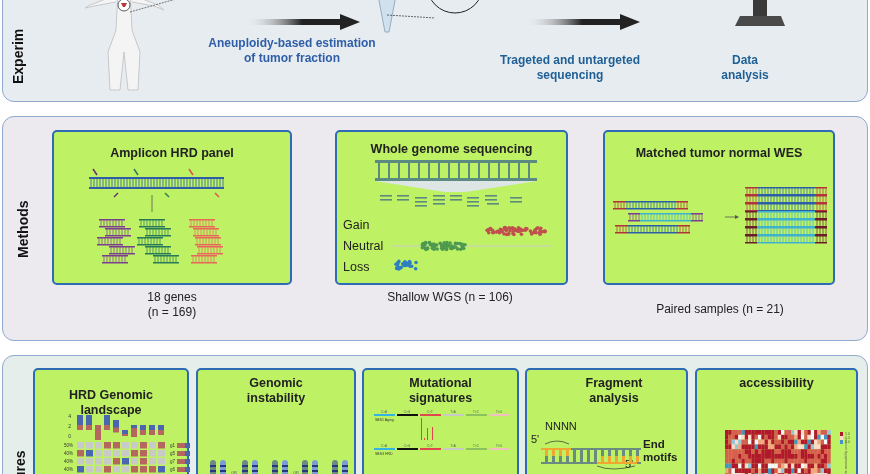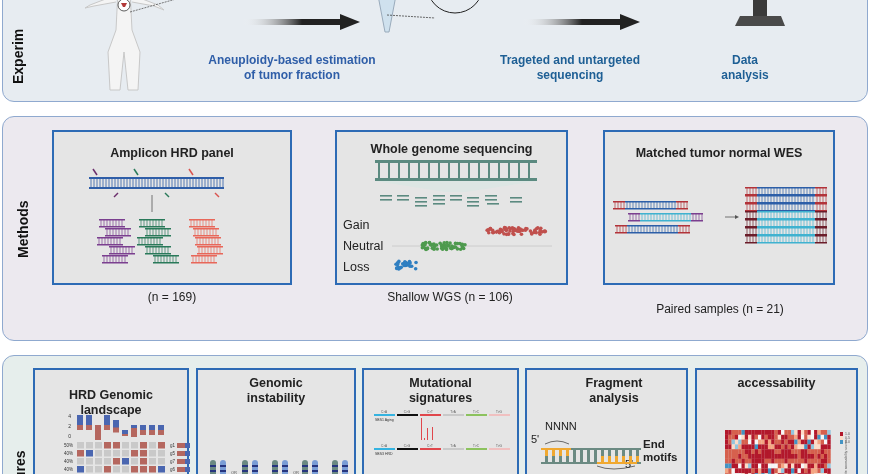--- a/index.html
+++ b/index.html
@@ -2,21 +2,21 @@
 <html><head>
 <meta charset="utf-8">
 <style>
   html,body{margin:0;padding:0;}
   body{width:870px;height:474px;overflow:hidden;background:#ffffff;position:relative;font-family:"Liberation Sans",sans-serif;}
   .section{position:absolute;border:1.5px solid #8fa9cf;border-radius:12px;box-sizing:border-box;}
   #sec-exp{left:2px;top:-20px;width:866px;height:122px;background:#e7ecf1;}
   #sec-methods{left:2px;top:116px;width:866px;height:225px;background:#ece9ef;}
   #sec-features{left:2px;top:355px;width:866px;height:140px;background:#e6eeec;}
   .vlabel{position:absolute;transform:rotate(-90deg);transform-origin:left top;font-weight:bold;font-size:14px;color:#111;white-space:nowrap;}
-  .card{position:absolute;background:#e5e5e5;border:2.5px solid #2d6bb5;border-radius:0;box-sizing:border-box;}
+  .card{position:absolute;background:#bef264;border:2.5px solid #2d6bb5;border-radius:5px;box-sizing:border-box;}
   .card-title{position:absolute;left:0;right:0;text-align:center;font-weight:bold;font-size:12.5px;color:#222;line-height:15px;}
   .caption{position:absolute;text-align:center;font-size:12px;color:#222;line-height:15px;}
   .blue-cap{position:absolute;text-align:center;font-weight:bold;font-size:12px;color:#2f5ea8;line-height:15px;}
   .teal-cap{color:#1e5f95;}
   svg{position:absolute;overflow:visible;}
   .small{font-size:12.5px;color:#222;}
 </style>
 </head>
 <body>
 
@@ -44,21 +44,21 @@
   <rect x="0" y="5" width="100" height="6" fill="url(#g1)"></rect>
   <polygon points="98,0 118,8 98,16" fill="#222"></polygon>
 </svg>
 
 <svg style="left:375px;top:-10px;" width="110" height="45">
   <path d="M2 0 L22 0 L14 42 L10 42 Z" fill="#cfe1ee" stroke="#9ab" stroke-width="1"></path>
   <line x1="12" y1="25" x2="60" y2="28" stroke="#444" stroke-width="0.8" stroke-dasharray="2,1"></line>
   <circle cx="80" cy="-5" r="28" fill="none" stroke="#222" stroke-width="1"></circle>
   <path d="M58 6 L66 4 L70 8 L62 10 Z" fill="#2f5ea8"></path>
 </svg>
-<div class="blue-cap" style="left:192px;top:53px;width:200px;">
+<div class="blue-cap" style="left:192px;top:36px;width:200px;">
   <div>Aneuploidy-based estimation</div>
   <div>of tumor fraction</div>
 </div>
 
 <svg style="left:522px;top:14px;" width="120" height="16">
   <defs>
       <linearGradient id="g2" x1="0" x2="1">
         <stop offset="0" stop-color="#fff" stop-opacity="0"></stop>
         <stop offset="0.6" stop-color="#222"></stop>
       </linearGradient>
@@ -291,20 +291,21 @@
         <line x1="110" y1="88" x2="110" y2="96" stroke="#e8675a" stroke-width="0.7"></line>
         <line x1="113" y1="88" x2="113" y2="96" stroke="#e8675a" stroke-width="0.7"></line>
         <line x1="116" y1="88" x2="116" y2="96" stroke="#e8675a" stroke-width="0.7"></line>
         <line x1="119" y1="88" x2="119" y2="96" stroke="#e8675a" stroke-width="0.7"></line>
         <line x1="122" y1="88" x2="122" y2="96" stroke="#e8675a" stroke-width="0.7"></line>
         <line x1="125" y1="88" x2="125" y2="96" stroke="#e8675a" stroke-width="0.7"></line>
       </g>
   </svg>
 </div>
 <div class="caption" style="left:102px;top:290px;width:140px;">
+  <div>18 genes</div>
   <div>(n = 169)</div>
 </div>
 
 <div class="card" style="left:335px;top:130px;width:233px;height:155px;">
   <div class="card-title" style="top:10px;">Whole genome sequencing</div>
   <svg style="left:38px;top:28px;" width="170" height="40">
     <rect x="0" y="0" width="162" height="3" fill="#5b8a80"></rect>
     <rect x="0" y="18" width="162" height="3" fill="#5b8a80"></rect>
     <g id="wgs-rungs" stroke="#5b8a80" stroke-width="2">
         <line x1="4" y1="3" x2="4" y2="18"></line>
@@ -1119,21 +1120,21 @@
         <rect x="109" y="80" width="3" height="6" fill="#6b8a82"></rect>
         <rect x="109" y="86" width="3" height="6" fill="#f0a830"></rect>
         <path d="M18 74 Q30 68 42 74" fill="none" stroke="#333" stroke-width="0.7"></path>
         <path d="M70 96 Q85 102 108 96" fill="none" stroke="#333" stroke-width="0.7"></path>
       </g>
   </svg>
 </div>
 
 <div class="card" style="left:695px;top:368px;width:163px;height:120px;">
   <div class="card-title" style="top:6px;">
-    <div>accessability</div>
+    <div>accessibility</div>
   </div>
   <svg style="left:0;top:0;" width="163" height="120">
     <g id="heat">
         <rect x="28" y="60" width="3.4" height="4.9" fill="#b2182b"></rect>
         <rect x="31.3" y="60" width="3.4" height="4.9" fill="#b2182b"></rect>
         <rect x="34.6" y="60" width="3.4" height="4.9" fill="#d6604d"></rect>
         <rect x="37.9" y="60" width="3.4" height="4.9" fill="#d6604d"></rect>
         <rect x="41.2" y="60" width="3.4" height="4.9" fill="#d6604d"></rect>
         <rect x="44.5" y="60" width="3.4" height="4.9" fill="#4393c3"></rect>
         <rect x="47.8" y="60" width="3.4" height="4.9" fill="#b2182b"></rect>

